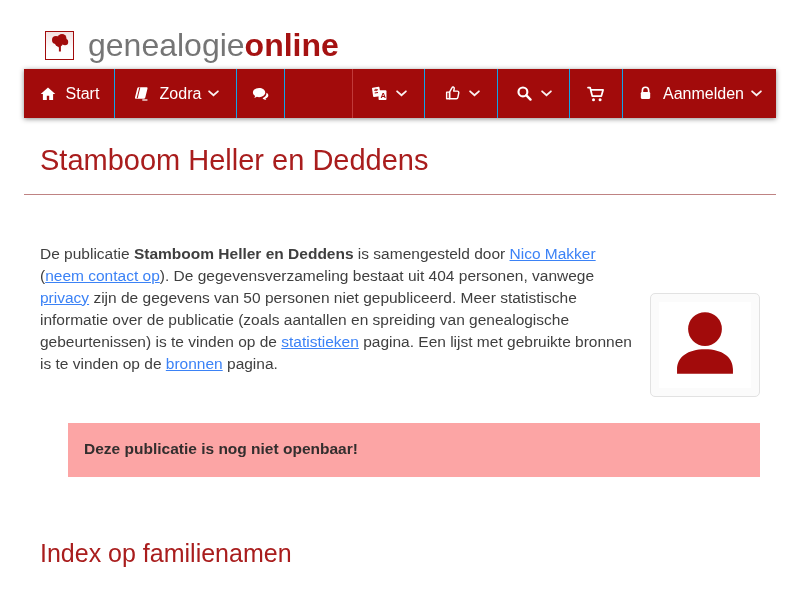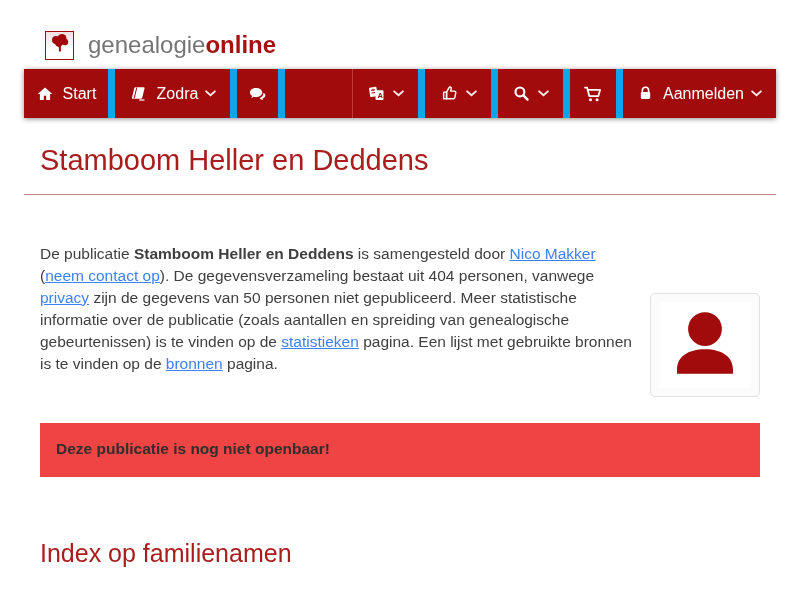--- a/index.html
+++ b/index.html
@@ -17,38 +17,38 @@
     padding: 21px 0 0 45px;
     display: flex; align-items: center; gap: 14px;
   }
   .logo-box {
     width: 29px; height: 29px;
     border: 1px solid #a20b0b;
     background: linear-gradient(180deg, #f3e2e2 0%, #ffffff 70%);
     display: flex; align-items: center; justify-content: center;
     cursor: pointer;
   }
-  .brand { font-size: 24px; letter-spacing: 0; cursor: pointer; }
+  .brand { font-size: 32px; letter-spacing: 0; cursor: pointer; }
   .brand .gray { color: #757575; font-weight: 400; }
   .brand .red  { color: #a51212; font-weight: 700; }
 
   
   .main-nav {
     margin-left: 24px;
     width: 752px; height: 49px;
     background: #a20b0b;
     display: flex; align-items: stretch;
     box-shadow: 0 1px 5px rgba(0,0,0,0.45);
   }
   .nav-item {
     display: flex; align-items: center; justify-content: center;
     gap: 9px;
     color: #ffffff; font-size: 16px;
     text-decoration: none;
-    border-right: 7px solid #0ea5e9;
+    border-right: 1px solid #0ea5e9;
     cursor: pointer;
     white-space: nowrap;
   }
   .nav-item:last-child { border-right: none; }
   .nav-spacer { flex: 1; border-right: 1px solid #c13a3a; }
   .w-start { width: 91px; }
   .w-inhoud { width: 122px; }
   .w-comments { width: 48px; }
   .w-lang { width: 72px; }
   .w-likes { width: 73px; }
@@ -88,24 +88,25 @@
     margin: 48px 0 0 0;
     font-size: 15.5px; line-height: 22px;
     max-width: 592px;
   }
   p.intro a.link {
     color: #3b82f6; text-decoration: underline; cursor: pointer;
   }
   .alert {
     clear: both;
     margin-top: 48px;
-    background: #ef4444;
+    background: #fca5a5;
     padding: 15px 16px 17px 16px;
     font-size: 15.5px; line-height: 22px;
     color: #383838;
+    margin-left: 28px;
   }
   .alert-title { font-weight: 700; color: #332e2e; }
   h2.section-heading {
     margin: 62px 0 0 0;
     font-size: 25px; font-weight: 400;
     color: #a91d1d;
     padding: 0 40px;
   }
 </style>
 </head>

